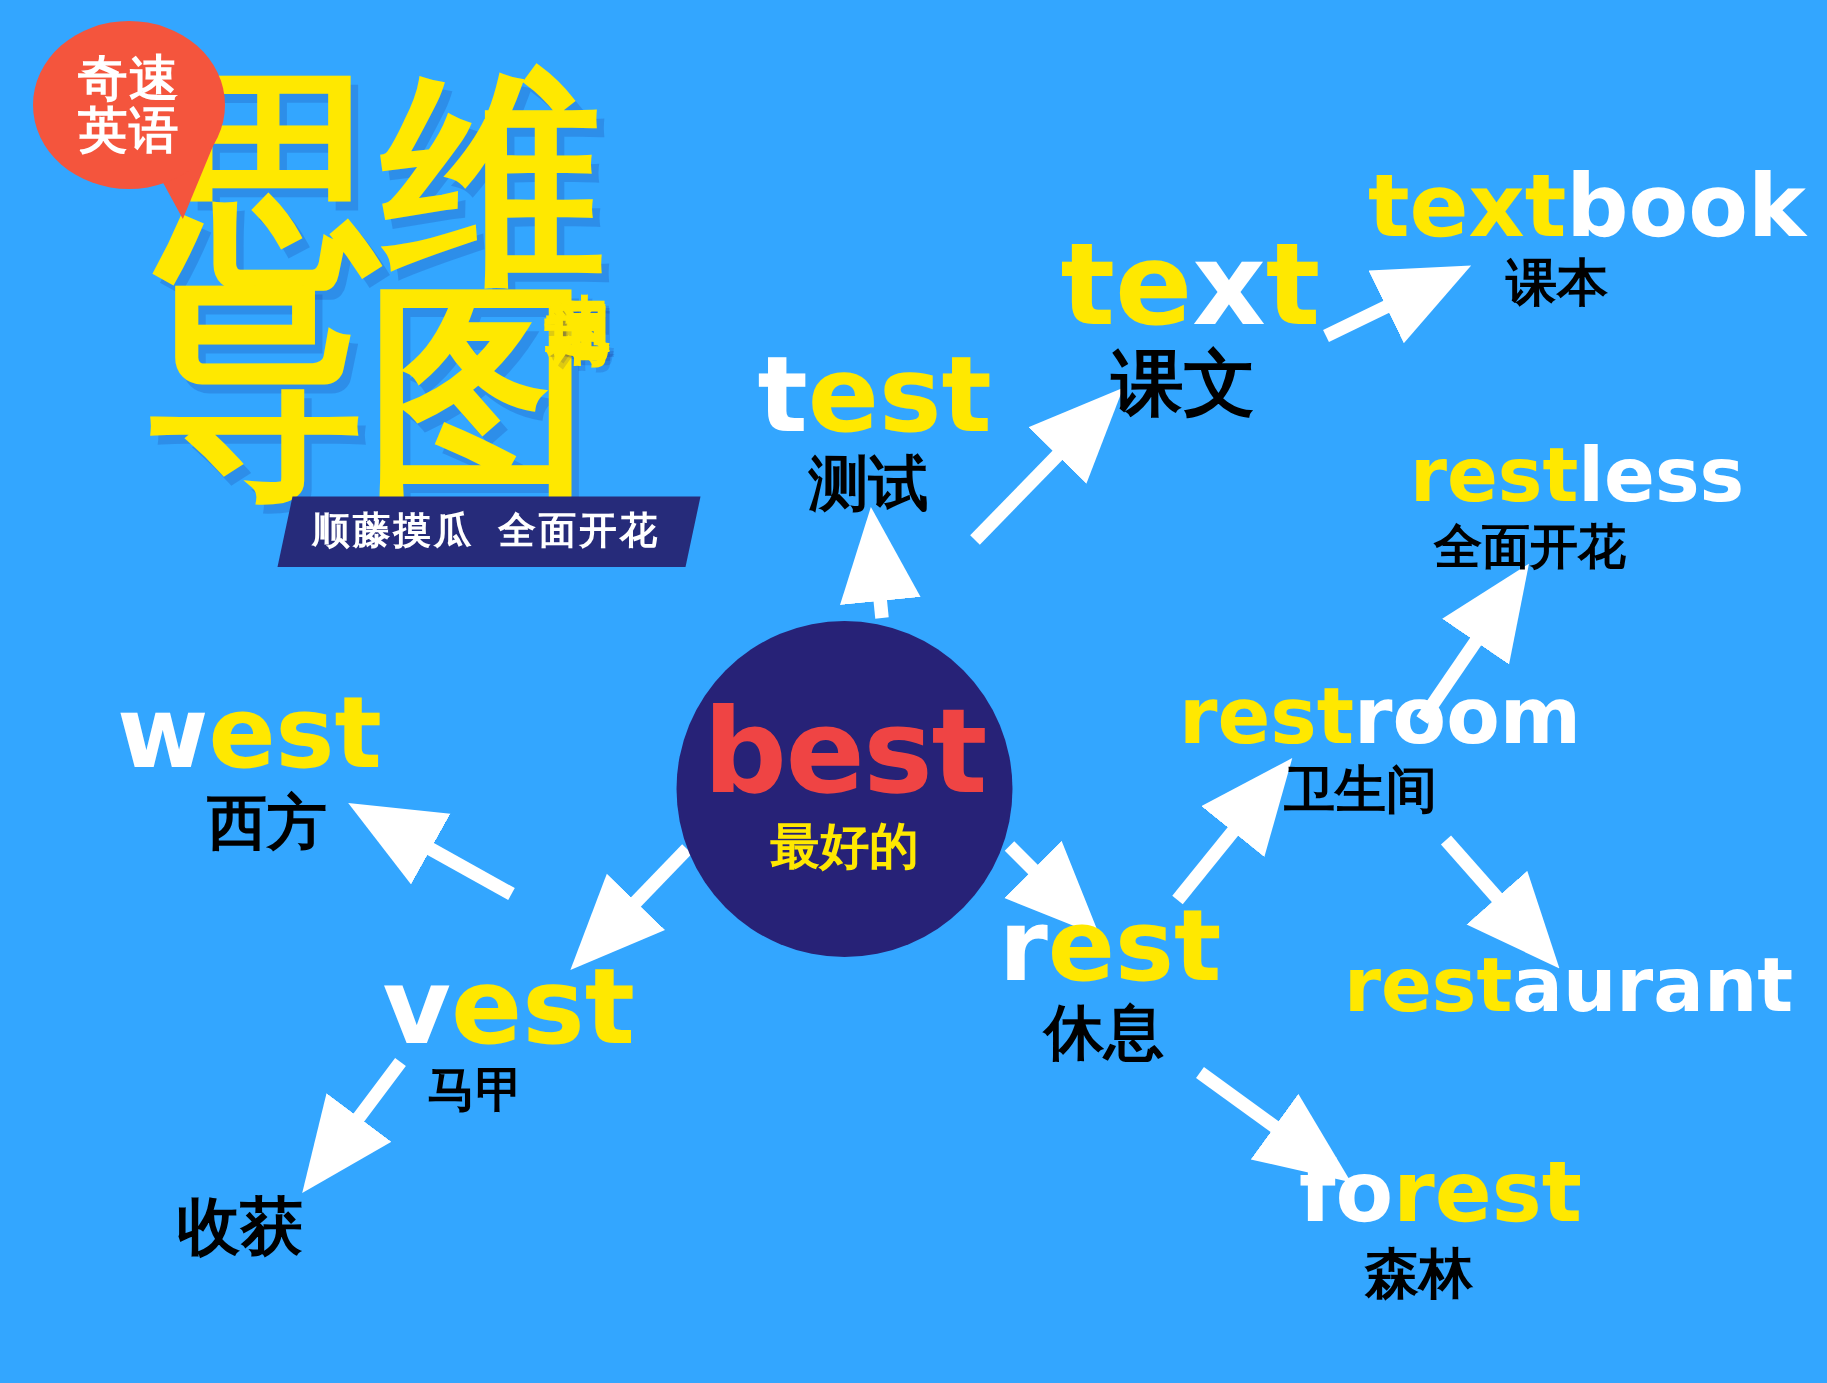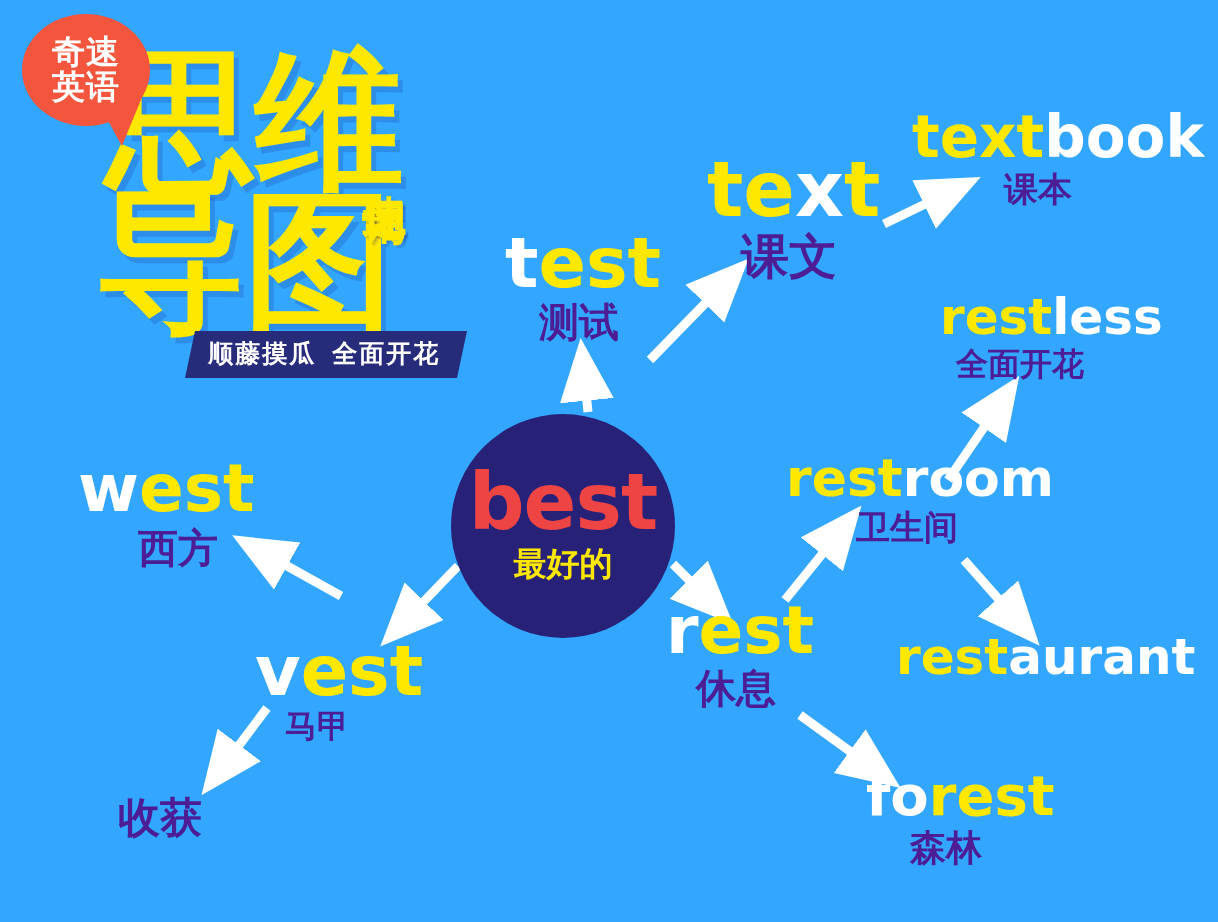--- a/index.html
+++ b/index.html
@@ -85,22 +85,22 @@
   
   .node{position:absolute;z-index:2;white-space:nowrap;}
   .node .en{
     font-weight:bold;line-height:1;
     font-family:"DejaVu Sans","Liberation Sans",sans-serif;
     display:block;
   }
   .node .en .hi{color:#ffe800;}
   .node .en .lo{color:#ffffff;}
   .node .cn{
-    display:block;color:#4c1d95;font-weight:bold;line-height:1.05;
-    font-family:Liberation Serif, serif;
+    display:block;color:#000000;font-weight:bold;line-height:1.05;
+    font-family:Liberation Sans, sans-serif;
   }
   .node.lt{text-align:left;}
 </style>
 </head>
 <body>
 
 <div id="stage">
 
   <svg id="arrows" viewBox="0 0 1218 922">
     <defs>

